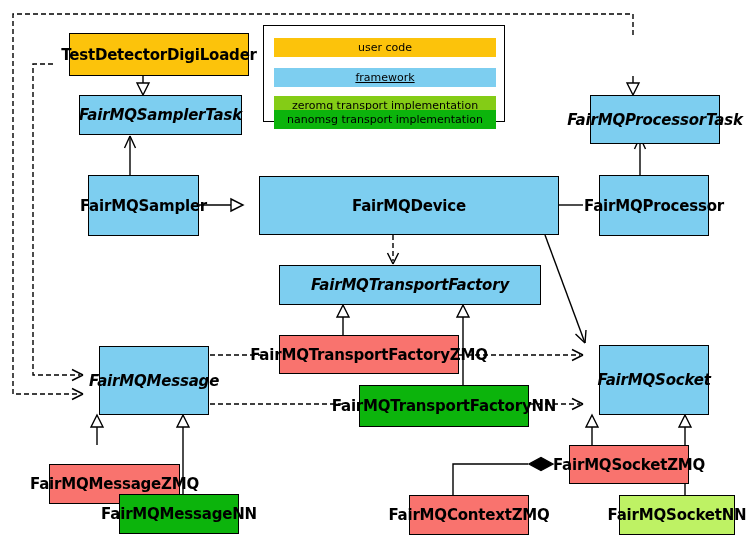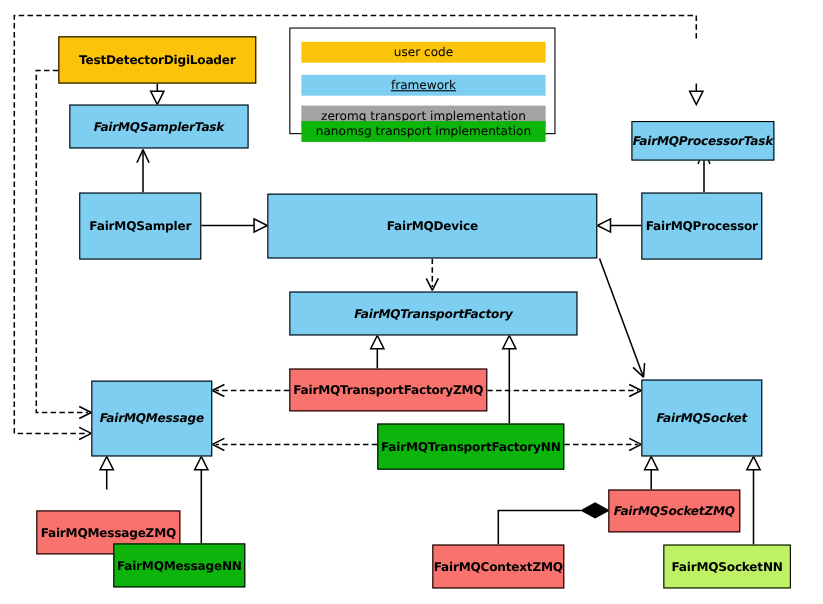--- a/index.html
+++ b/index.html
@@ -6,22 +6,22 @@
   #stage {
     position:relative; width:748px; height:549px; background:#fff;
     font-family:"DejaVu Sans","Liberation Sans",sans-serif;
     overflow:hidden;
   }
   #connectors { position:absolute; left:0; top:0; z-index:1; }
   .node {
     position:absolute; z-index:2; box-sizing:border-box;
     border:1.5px solid #000;
     display:flex; align-items:center; justify-content:center;
-    font-size:11px; font-weight:bold; color:#000;
-    letter-spacing:-0.2px; white-space:nowrap; text-align:right;
+    font-size:15px; font-weight:bold; color:#000;
+    letter-spacing:-0.2px; white-space:nowrap; text-align:right;margin-left:16px;
   }
   .node.abstract { font-style:italic; }
   .legend-box {
     position:absolute; z-index:2; box-sizing:border-box;
     border:1.5px solid #000; background:#fff;
   }
   .legend-bar {
     position:absolute; left:10px; width:222px; height:19px;
     display:flex; align-items:center; justify-content:center;
     font-size:11px; font-weight:normal; color:#000; white-space:nowrap;
@@ -136,30 +136,30 @@
 
     <g>
       <path d="M528,464 H453 V495"></path>
       <polygon points="553,464 541,457.5 529,464 541,470.5" fill="#000"></polygon>
     </g>
   </svg>
 
   <div class="legend-box" style="left:263px; top:25px; width:242px; height:97px;">
     <div class="legend-bar" style="top: 12px; background: rgb(252, 195, 11);">user code</div>
     <div class="legend-bar" style="top: 42px; background: rgb(125, 206, 240); text-decoration: underline;">framework</div>
-    <div class="legend-bar" style="top: 70px; background: #a3a3a3;">zeromq transport implementation</div>
+    <div class="legend-bar" style="top: 70px; background: #84cc16;">zeromq transport implementation</div>
     <div class="legend-bar" style="top: 84px; background: rgb(12, 180, 12);">nanomsg transport implementation</div>
   </div>
 
   <div class="node" style="left: 53px; top: 33px; width: 180px; height: 43px; background: rgb(252, 195, 11);">TestDetectorDigiLoader</div>
 
 
   <div class="node abstract" style="left: 63px; top: 95px; width: 163px; height: 40px; background: rgb(125, 206, 240);">FairMQSamplerTask</div>
 
-  <div class="node abstract" style="left: 574px; top: 110px; width: 130px; height: 36px; background: rgb(125, 206, 240);">FairMQProcessorTask</div>
+  <div class="node abstract" style="left: 574px; top: 95px; width: 130px; height: 49px; background: rgb(125, 206, 240);">FairMQProcessorTask</div>
 
   <div class="node" style="left: 72px; top: 175px; width: 111px; height: 61px; background: rgb(125, 206, 240);">FairMQSampler</div>
 
   <div class="node" style="left: 243px; top: 176px; width: 300px; height: 59px; background: rgb(125, 206, 240);">FairMQDevice</div>
 
   <div class="node" style="left: 583px; top: 175px; width: 110px; height: 61px; background: rgb(125, 206, 240);">FairMQProcessor</div>
 
   <div class="node abstract" style="left: 263px; top: 265px; width: 262px; height: 40px; background: rgb(125, 206, 240);">FairMQTransportFactory</div>
 
   <div class="node" style="left: 263px; top: 335px; width: 180px; height: 39px; background: rgb(249, 115, 110);">FairMQTransportFactoryZMQ</div>
@@ -167,19 +167,19 @@
   <div class="node" style="left: 343px; top: 385px; width: 170px; height: 42px; background: rgb(12, 180, 12);">FairMQTransportFactoryNN</div>
 
   <div class="node abstract" style="left: 83px; top: 346px; width: 110px; height: 69px; background: rgb(125, 206, 240);">FairMQMessage</div>
 
   <div class="node abstract" style="left: 583px; top: 345px; width: 110px; height: 70px; background: rgb(125, 206, 240);">FairMQSocket</div>
 
   <div class="node" style="left: 33px; top: 464px; width: 131px; height: 40px; background: rgb(249, 115, 110);">FairMQMessageZMQ</div>
 
   <div class="node" style="left: 103px; top: 494px; width: 120px; height: 40px; background: rgb(12, 180, 12);">FairMQMessageNN</div>
 
-  <div class="node" style="left: 553px; top: 445px; width: 120px; height: 39px; background: rgb(249, 115, 110); font-style: italic;">FairMQSocketZMQ</div>
+  <div class="node" style="left: 553px; top: 445px; width: 120px; height: 39px; background: rgb(249, 115, 110);">FairMQSocketZMQ</div>
 
   <div class="node" style="left: 393px; top: 495px; width: 120px; height: 40px; background: rgb(249, 115, 110);">FairMQContextZMQ</div>
 
   <div class="node" style="left: 603px; top: 495px; width: 116px; height: 40px; background: #bef264;">FairMQSocketNN</div>
 
 </div>
 
 </body></html>

